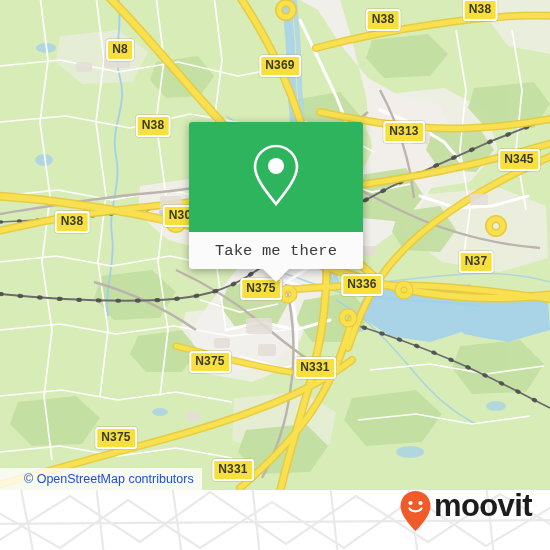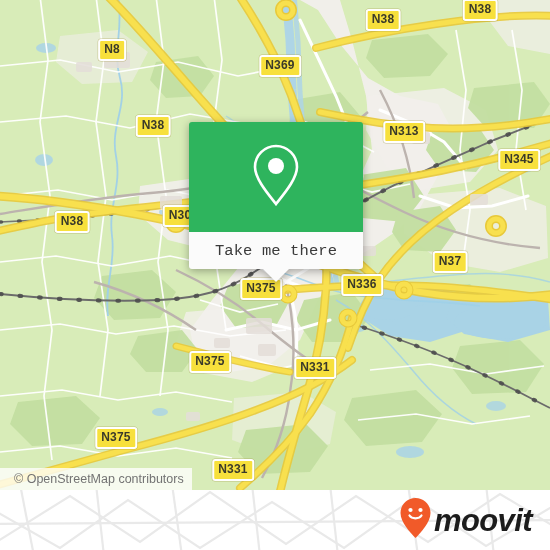--- a/index.html
+++ b/index.html
@@ -55,23 +55,23 @@
     transform: translate(-50%, -50%);
   }
 
   
   #attribution {
     position: absolute;
     left: 0;
     bottom: 0;
     height: 22px;
     line-height: 22px;
-    padding: 0 8px 0 14px;
+    padding: 0 8px 0 24px;
     background: rgba(255,255,255,0.78);
-    color: #737373;
+    color: #1d4ed8;
     font-size: 12.5px;
     font-family: "Liberation Sans", sans-serif;
     white-space: nowrap;
     z-index: 30;
   }
 
   
   #callout {
     position: absolute;
     left: 189px;
@@ -141,24 +141,22 @@
     font-family: "Liberation Sans", sans-serif;
     letter-spacing: 0.1px;
     z-index: 5;
   }
   #brand {
     position: absolute;
     right: 18px;
     top: 0;
     height: 60px;
     display: flex;
-    align-items: center;
     gap: 2px;
     z-index: 5;
-    font-style: italic;
   }
   #brand-name {
     font-size: 31px;
     font-weight: bold;
     color: #1c1c1c;
     letter-spacing: -0.6px;
     font-family: "Liberation Sans", sans-serif;
     line-height: 31px;
   }
 </style>
@@ -372,27 +370,27 @@
           <rect x="360" y="246" width="16" height="10" rx="2"></rect>
         </g>
 
       </g>
     </svg>
 
     <div id="shield-layer">
         <div class="shield" style="left: 480px; top: 10px;">N38</div>
         <div class="shield" style="left: 383px; top: 20px;">N38</div>
         <div class="shield" style="left: 280px; top: 66px;">N369</div>
-        <div class="shield" style="left: 112px; top: 50px;">N8</div>
+        <div class="shield" style="left: 120px; top: 50px;">N8</div>
         <div class="shield" style="left: 153px; top: 126px;">N38</div>
         <div class="shield" style="left: 404px; top: 132px;">N313</div>
         <div class="shield" style="left: 519px; top: 160px;">N345</div>
         <div class="shield" style="left: 72px; top: 222px;">N38</div>
         <div class="shield" style="left: 180px; top: 216px;">N30</div>
-        <div class="shield" style="left: 450px; top: 262px;">N37</div>
+        <div class="shield" style="left: 476px; top: 262px;">N37</div>
         <div class="shield" style="left: 362px; top: 285px;">N336</div>
         <div class="shield" style="left: 261px; top: 289px;">N375</div>
         <div class="shield" style="left: 210px; top: 362px;">N375</div>
         <div class="shield" style="left: 315px; top: 368px;">N331</div>
         <div class="shield" style="left: 116px; top: 438px;">N375</div>
         <div class="shield" style="left: 233px; top: 470px;">N331</div>
       </div>
 
     <div id="attribution">© OpenStreetMap contributors</div>
 

